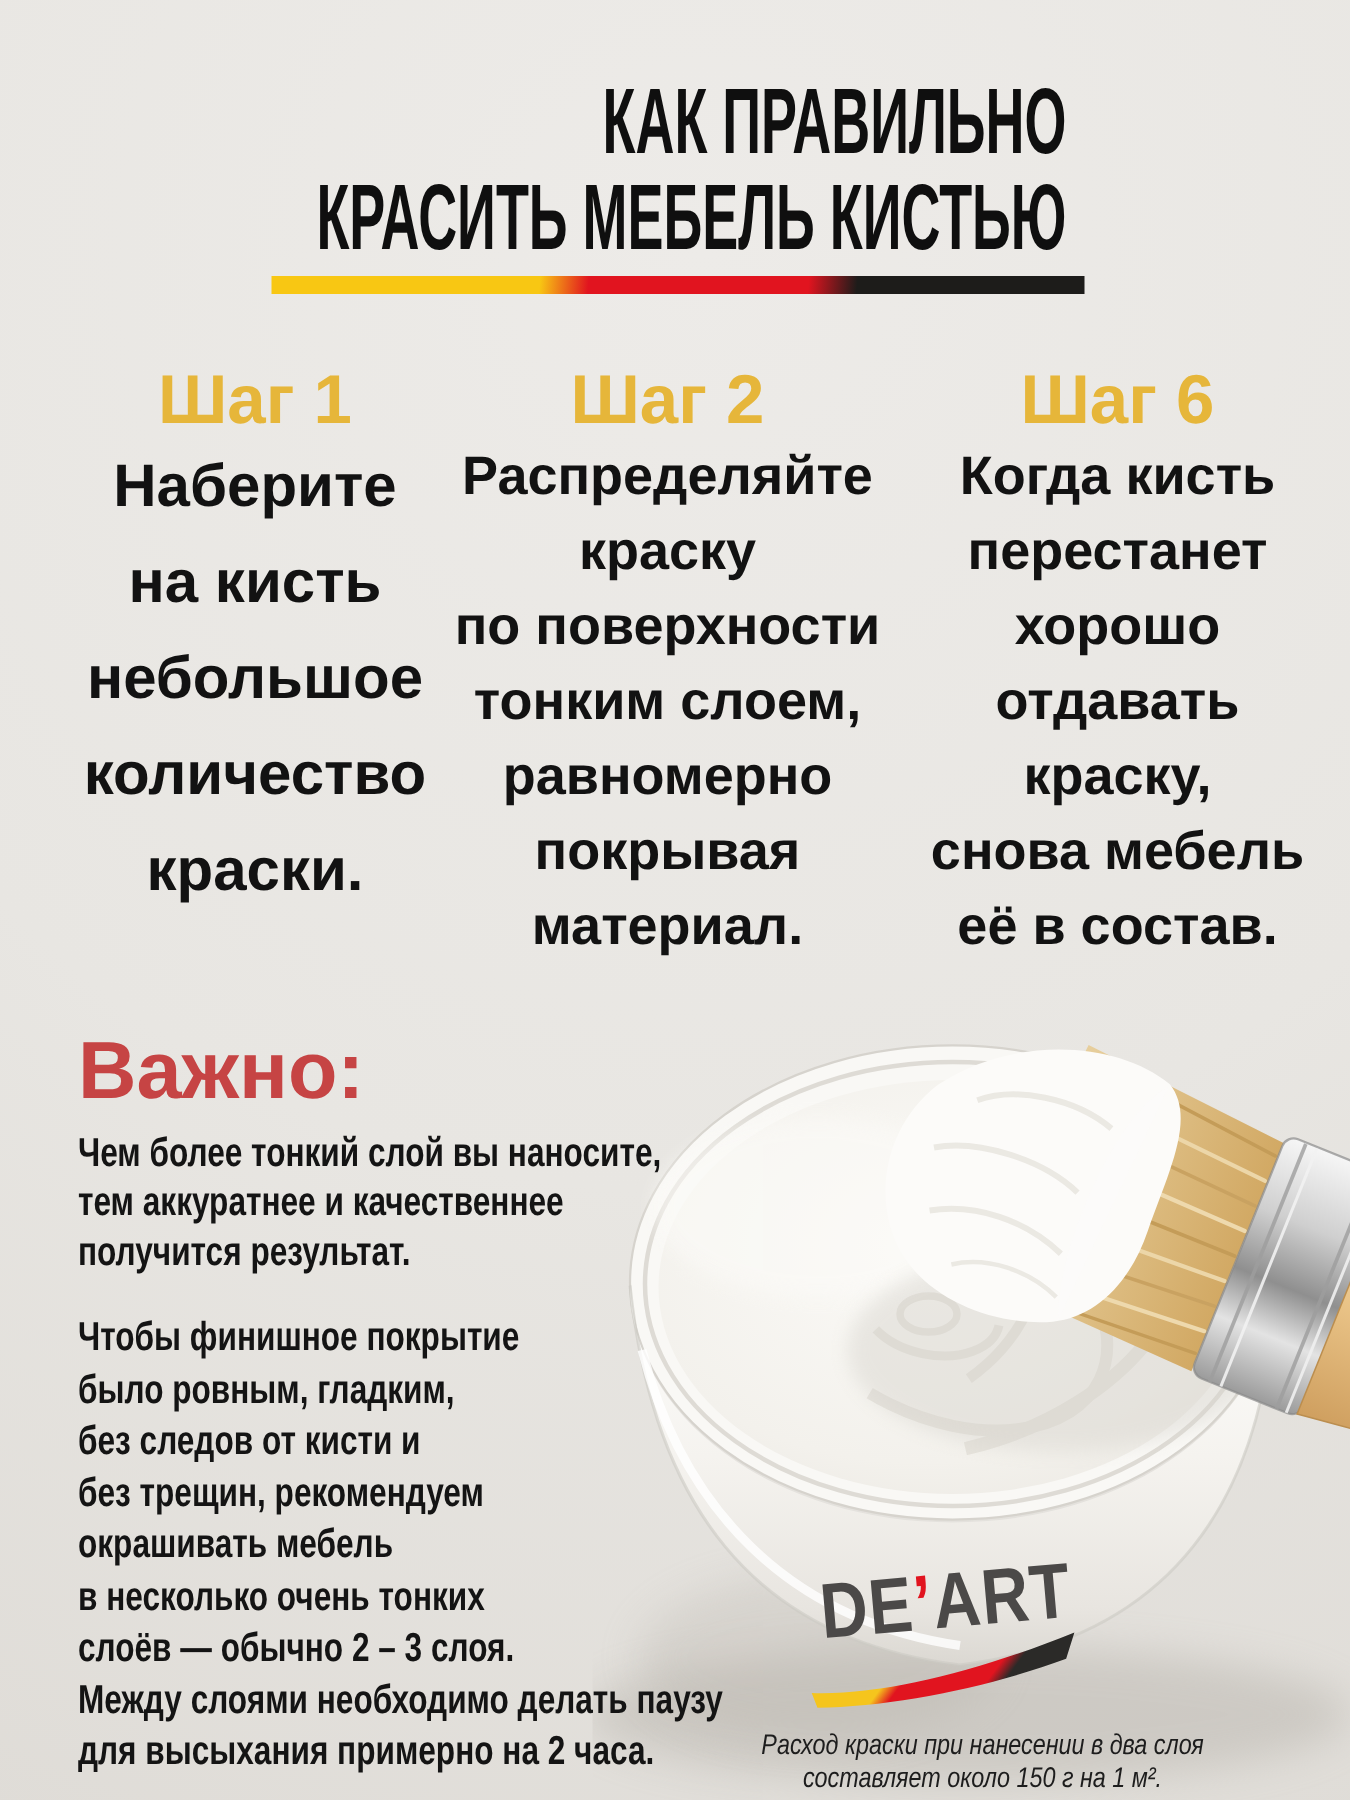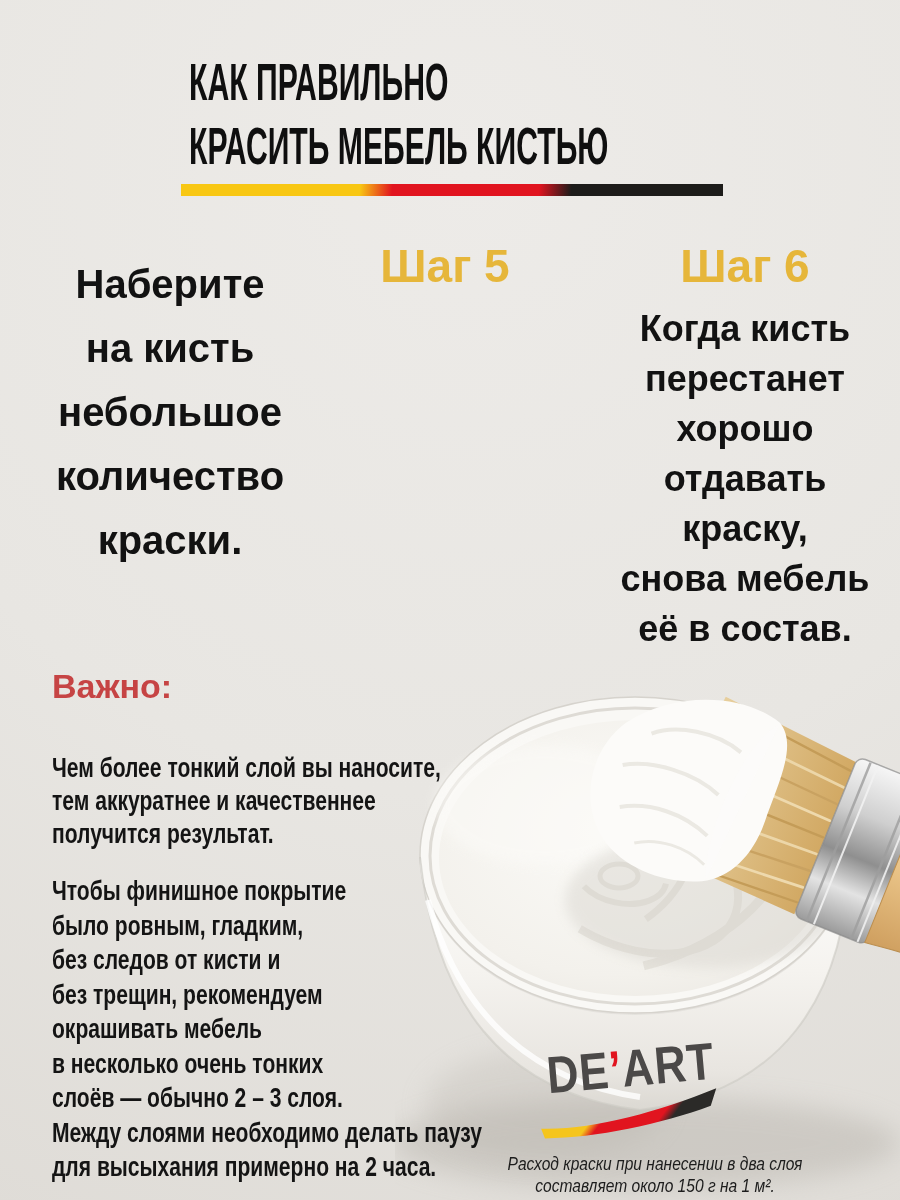--- a/index.html
+++ b/index.html
@@ -4,36 +4,36 @@
 <style>
   html,body{margin:0;padding:0;}
   .poster{
     position:relative;width:900px;height:1200px;overflow:hidden;
     background:radial-gradient(130% 95% at 52% 14%, #edebe8 0%, #e8e6e2 55%, #dfdcd7 100%);
     font-family:"Liberation Sans", sans-serif;color:#141414;
   }
   .abs{position:absolute;}
   .preline{white-space:pre-line;}
   
-  .title{left:0;top:50px;width:900px;text-align:left;color:#0f0f0f;
-         font-weight:800;font-size:52px;line-height:64px;letter-spacing:0px;}
+  .title{left:0;top:50px;width:900px;text-align:right;color:#0f0f0f;
+         font-weight:800;font-size:62px;line-height:64px;letter-spacing:0px;}
   .title-line{display:block;transform:scaleX(.58);transform-origin:50% 50%;white-space:nowrap;}
   .underline{left:181px;top:184px;width:542px;height:12px;
      background:linear-gradient(95deg,#f8c713 0 33%,#e1141f 39% 66%,#1d1c1a 72% 100%);}
   
   .step{top:240px;text-align:center;}
   .step1{left:25px;width:290px;}
   .step2{left:300px;width:290px;}
   .step3{left:595px;width:300px;}
   .step-label{font-size:46px;font-weight:800;color:#e6b63a;line-height:52px;margin:0;}
-  .step-text{font-weight:700;color:#121212;margin-top:12px;}
+  .step-text{font-weight:700;color:#121212;margin-top:0;}
   .step1 .step-text{font-size:40px;line-height:64px;}
   .step2 .step-text,.step3 .step-text{font-size:36px;line-height:50px;}
   
-  .important-heading{left:52px;top:658px;font-size:34px;font-weight:800;color:#c64444;line-height:56px;}
+  .important-heading{left:52px;top:686px;font-size:54px;font-weight:800;color:#c64444;line-height:56px;}
   .para{left:52px;font-weight:700;color:#141414;transform:scaleX(.78);transform-origin:0 0;white-space:pre-line;}
   .para1{top:752px;font-size:27px;line-height:33px;}
   .para2{top:874px;font-size:27px;line-height:34.5px;}
   
   .brush-note{right:35px;top:686px;width:220px;text-align:right;font-style:italic;
      font-size:18px;line-height:25px;color:#2e2e2e;}
   .consumption-note{left:420px;top:1153px;width:470px;text-align:center;font-style:italic;
      font-size:19px;color:#1d1d1d;transform:scaleX(.82);transform-origin:50% 50%;}
   
   .photo{left:395px;top:665px;width:505px;height:535px;}
@@ -48,28 +48,36 @@
 
 <div class="poster">
 
   <div class="abs title">
     <span class="title-line">КАК ПРАВИЛЬНО</span>
     <span class="title-line">КРАСИТЬ МЕБЕЛЬ КИСТЬЮ</span>
   </div>
   <div class="abs underline"></div>
 
   <div class="abs step step1">
+    <h2 class="step-label">Шаг 1</h2>
     <div class="step-text preline">Наберите
 на кисть
 небольшое
 количество
 краски.</div>
   </div>
   <div class="abs step step2">
-    <h2 class="step-label">Шаг 5</h2>
+    <h2 class="step-label">Шаг 2</h2>
+    <div class="step-text preline">Распределяйте
+краску
+по поверхности
+тонким слоем,
+равномерно
+покрывая
+материал.</div>
   </div>
   <div class="abs step step3">
     <h2 class="step-label">Шаг 6</h2>
     <div class="step-text preline">Когда кисть
 перестанет
 хорошо
 отдавать
 краску,
 снова мебель
 её в состав.</div>

